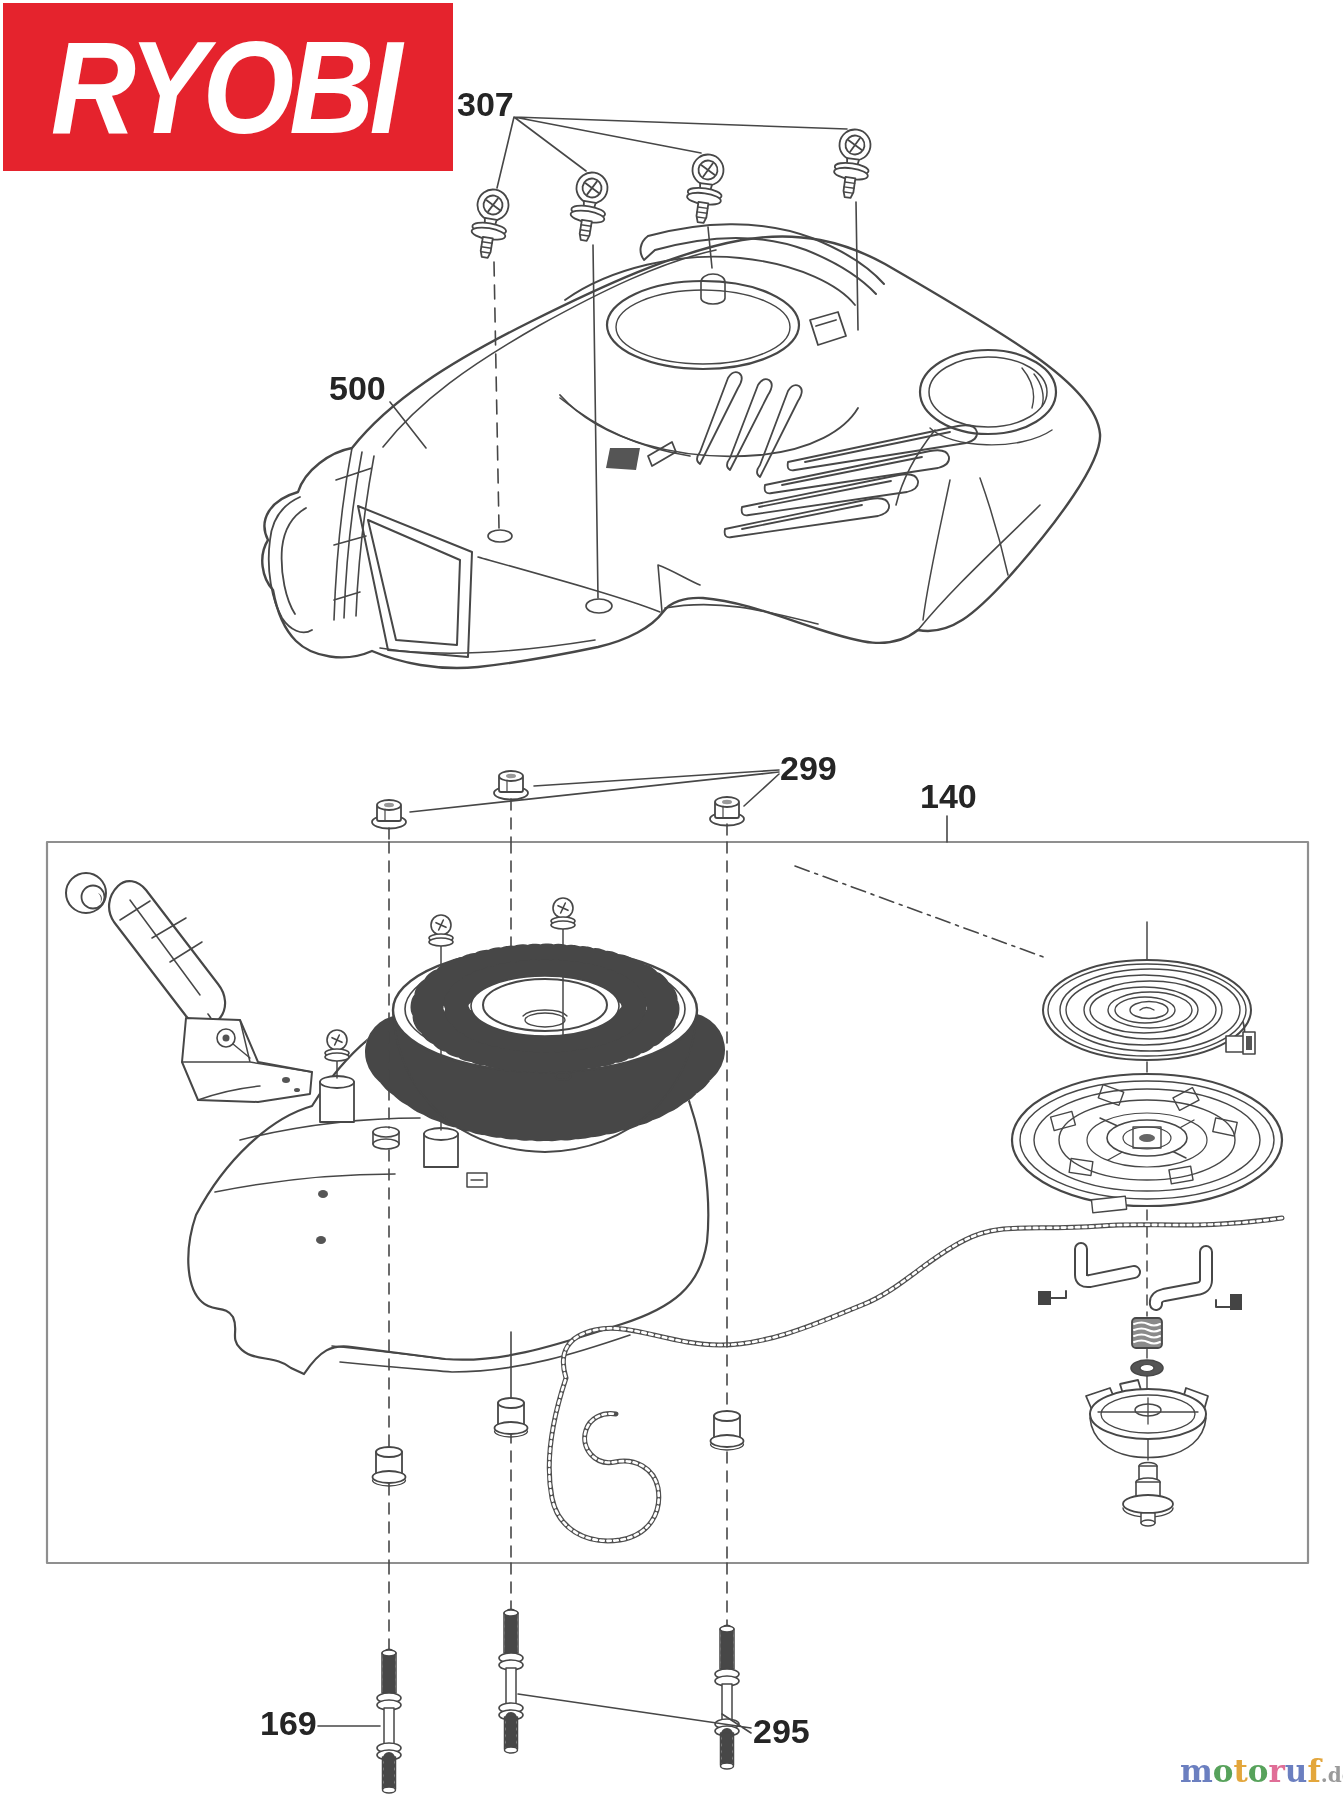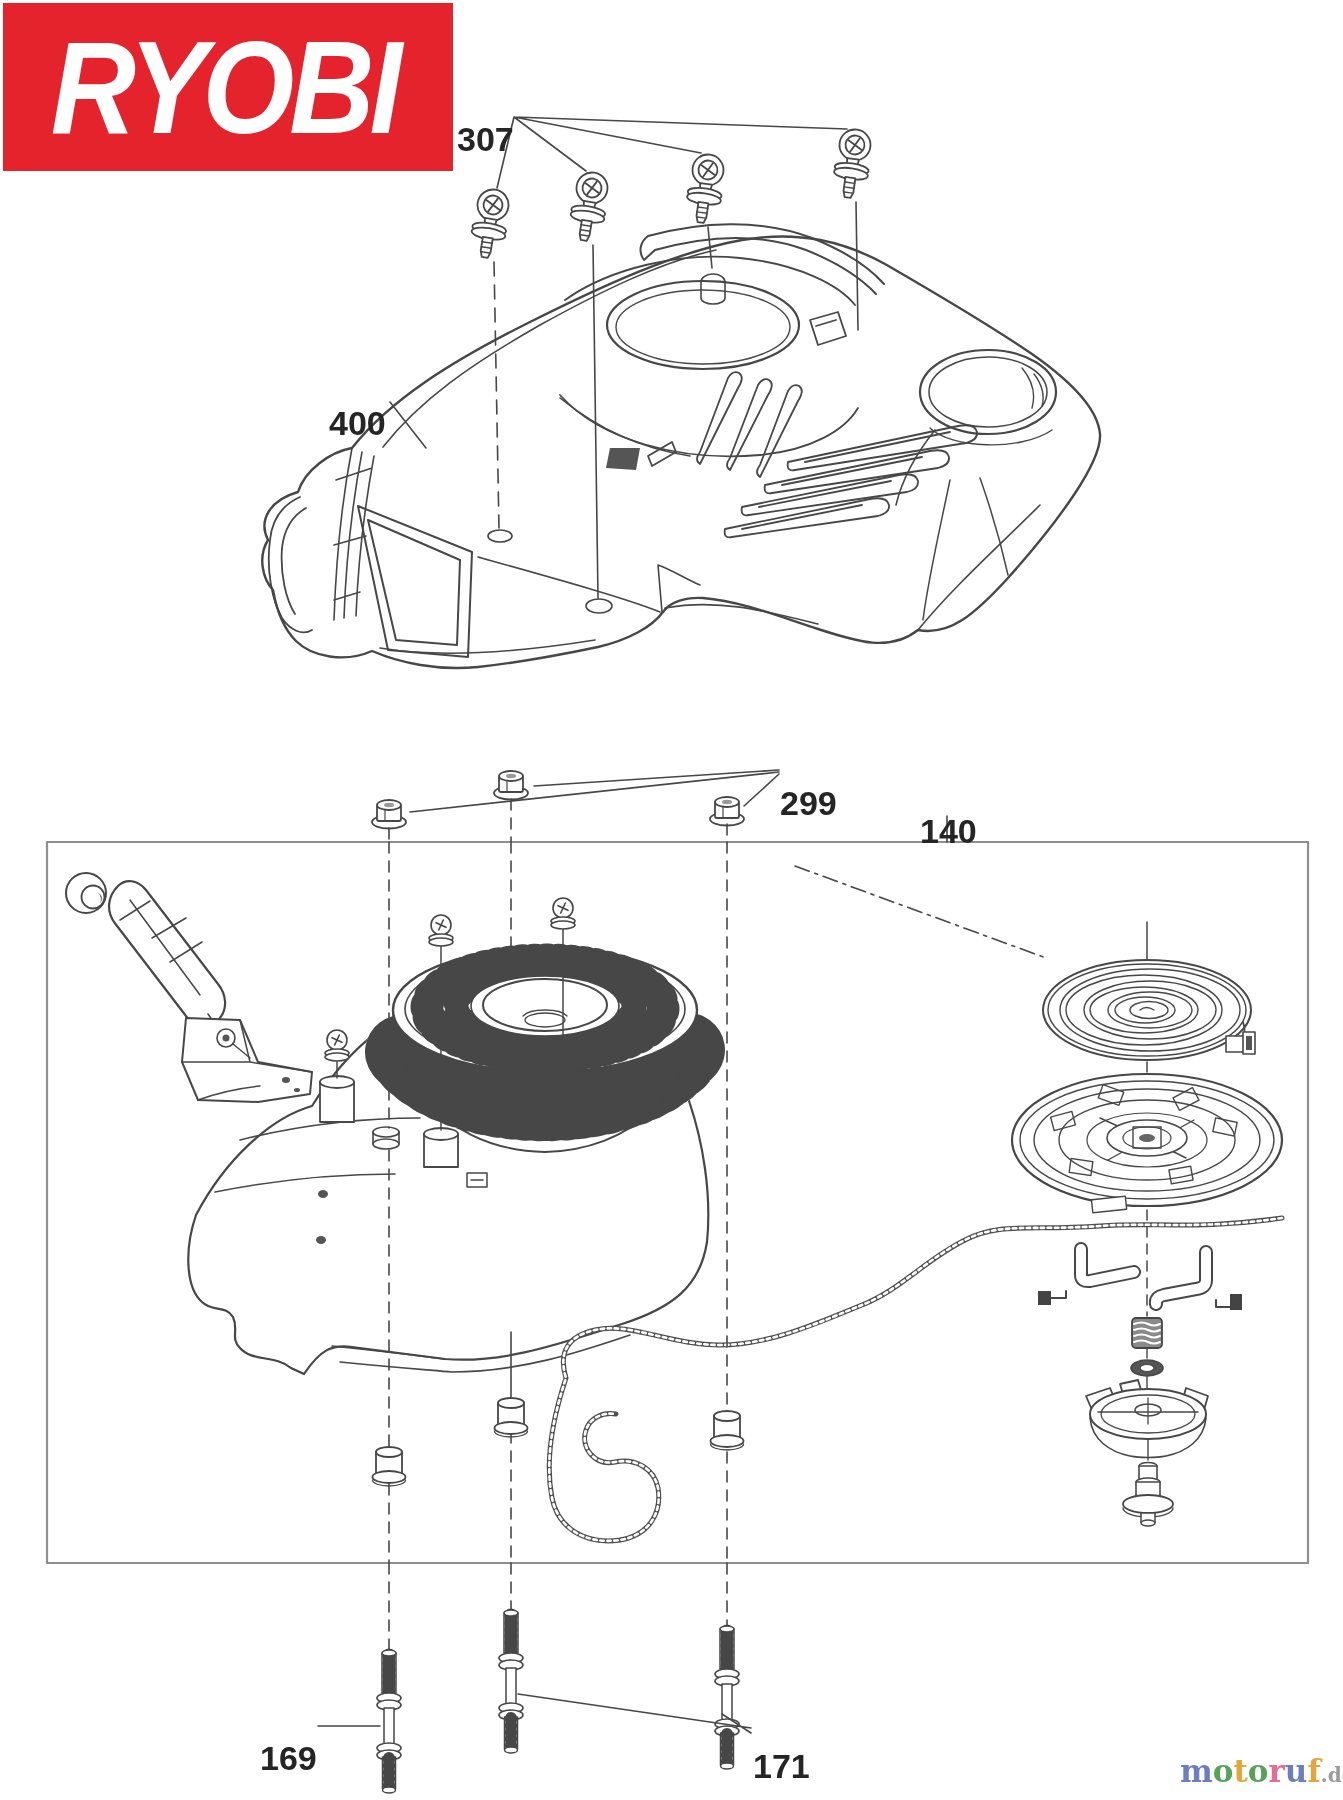--- a/index.html
+++ b/index.html
@@ -1,21 +1,21 @@
 <!DOCTYPE html>
 <html><head>
 <meta charset="utf-8">
 <style>
   html,body{margin:0;padding:0;}
   body{width:1343px;height:1800px;background:#ffffff;font-family:"Liberation Sans",sans-serif;position:relative;overflow:hidden;}
   .page{position:absolute;inset:0;width:1343px;height:1382px;background:#fff;}
   .logo{position:absolute;left:3px;top:3px;width:450px;height:168px;display:flex;align-items:center;justify-content:center;}
   .logo-text{font-family:"Liberation Sans",sans-serif;font-style:italic;font-weight:700;font-size:118px;letter-spacing:-5px;transform:scaleY(1.12);line-height:1;padding-right:8px;}
   .art{position:absolute;left:0;top:0;}
-  .part-label{position:absolute;font-size:34px;font-weight:600;color:#252525;line-height:1;letter-spacing:0px;margin-top:35px;}
+  .part-label{position:absolute;font-size:34px;font-weight:600;color:#252525;line-height:1;letter-spacing:0px;}
   .watermark{position:absolute;left:1180px;top:1756px;font-family:"DejaVu Serif","Liberation Serif",serif;font-weight:700;font-size:31px;line-height:1;white-space:nowrap;}
   .watermark .wm-suffix{font-size:20px;font-weight:700;}
 </style>
 </head>
 <body>
 
 <div class="page">
 
   <div class="logo" style="background-color: rgb(229, 35, 45);">
     <span class="logo-text" style="color: rgb(255, 255, 255);">RYOBI</span>
@@ -339,23 +339,23 @@
       <use href="#stud" transform="translate(727,1628)"></use>
     </g>
 
     <g stroke-width="1.6">
       <path d="M 318,1726 L 380,1726"></path>
       <path d="M 751,1728 L 518,1694 M 751,1733 L 722,1714"></path>
     </g>
   </svg>
 
   <div class="part-label" style="left:457px;top:87px;">307</div>
-  <div class="part-label" style="left:329px;top:371px;">400</div>
+  <div class="part-label" style="left:329px;top:371px;">500</div>
   <div class="part-label" style="left:780px;top:751px;text-align:center;">299</div>
   <div class="part-label" style="left:920px;top:779px;">140</div>
   <div class="part-label" style="left:260px;top:1706px;">169</div>
-  <div class="part-label" style="left:753px;top:1714px;">171</div>
+  <div class="part-label" style="left:753px;top:1714px;">295</div>
 
   <div class="watermark">
     <span style="color: rgb(107, 127, 192);">m</span><span style="color: rgb(87, 162, 91);">o</span><span style="color: rgb(227, 166, 60);">t</span><span style="color: rgb(87, 162, 91);">o</span><span style="color: rgb(224, 110, 151);">r</span><span style="color: rgb(107, 127, 192);">u</span><span style="color: rgb(227, 166, 60);">f</span><span class="wm-suffix" style="color: rgb(155, 155, 155);">.de</span>
   </div>
 
 </div>
 
 </body></html>

